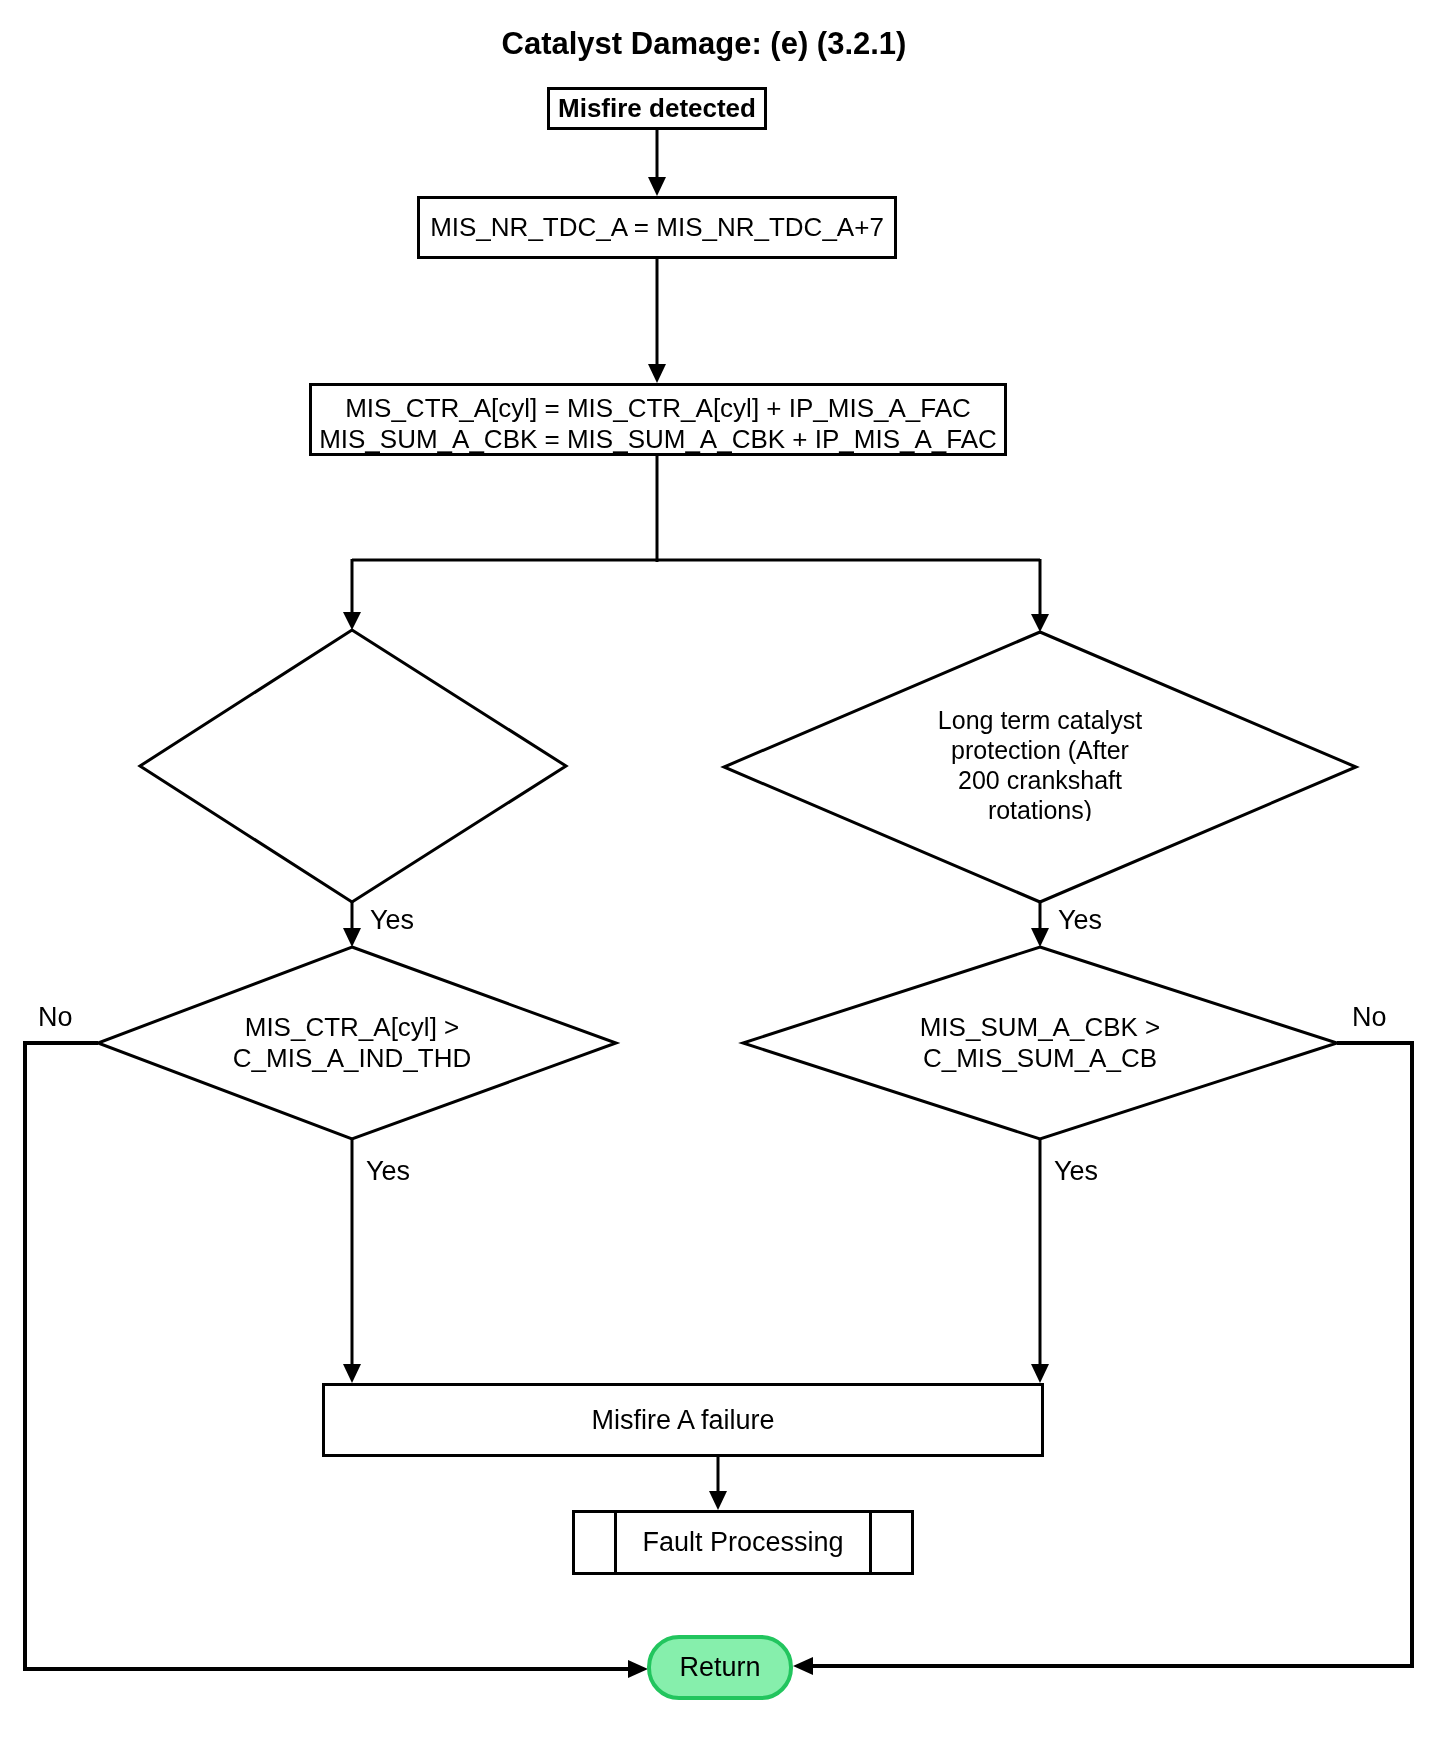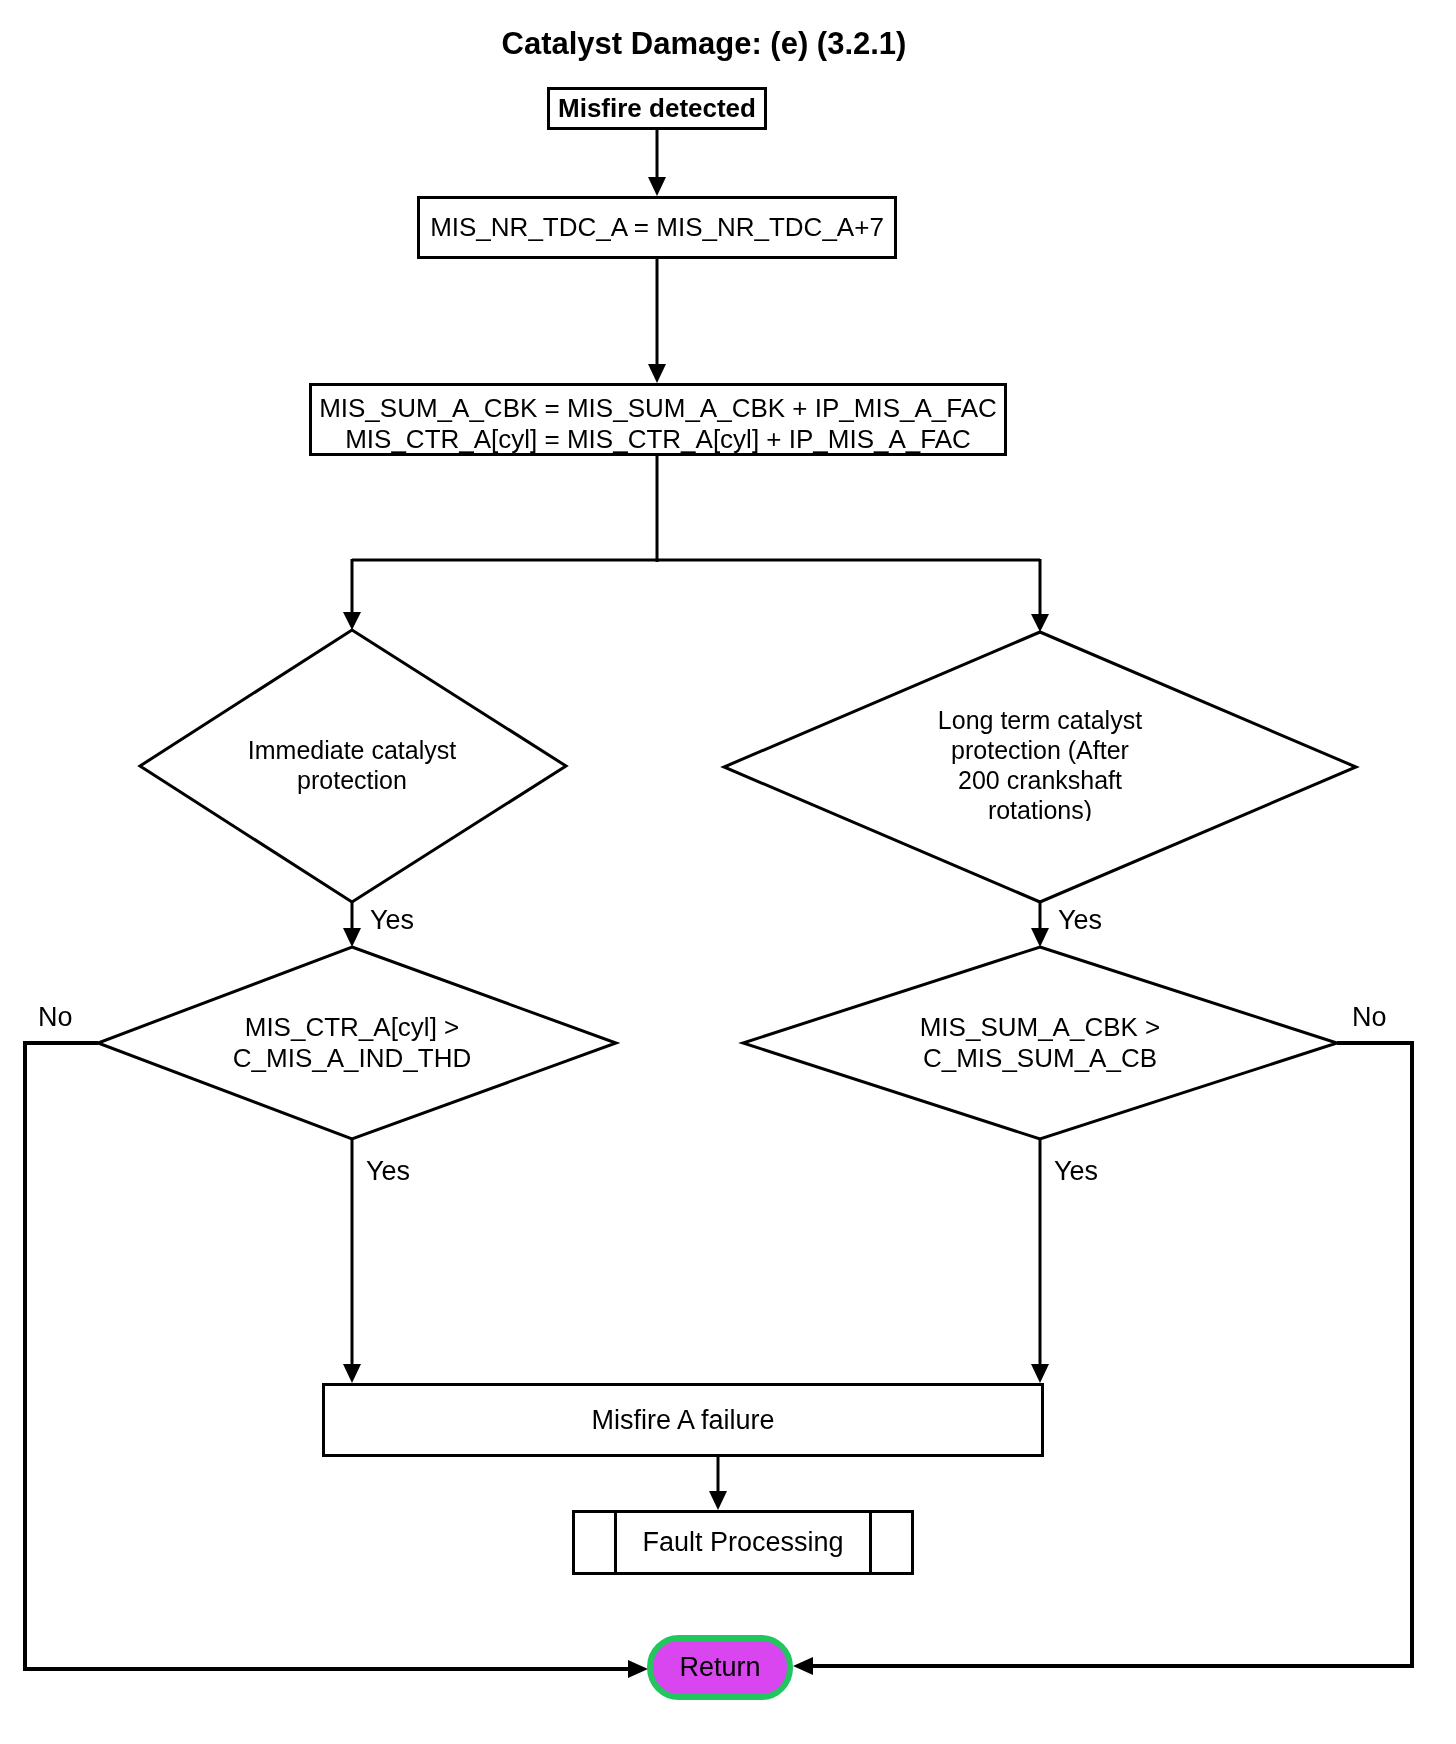--- a/index.html
+++ b/index.html
@@ -75,23 +75,23 @@
   .subroutine .sub-label {
     position: absolute;
     left: 42px; right: 42px; top: 0; bottom: 0;
     display: flex;
     align-items: center;
     justify-content: center;
     font-size: 27px;
   }
   .terminator {
     position: absolute;
-    border: 6px solid #22c55e;
+    border: 4px solid #22c55e;
     border-radius: 32px;
-    background: #d946ef;
+    background: #86efac;
     box-sizing: border-box;
     display: flex;
     align-items: center;
     justify-content: center;
     font-size: 27px;
   }
 </style>
 </head>
 <body>
 
@@ -147,29 +147,25 @@
   <div class="proc-box" style="left:547px; top:87px; width:220px; height:43px; font-size:26px;font-weight:bold;">
     <span>Misfire detected</span>
   </div>
 
   <div class="proc-box" style="left:417px; top:196px; width:480px; height:63px;">
     <span>MIS_NR_TDC_A = MIS_NR_TDC_A+7</span>
   </div>
 
   <div class="proc-box" style="left:309px; top:383px; width:698px; height:73px; align-items:flex-start;">
     <div class="multi-line" style="position:static; width:100%; padding-top:7px; height:63px;">
+      <div>MIS_CTR_A[cyl] = MIS_CTR_A[cyl] + IP_MIS_A_FAC</div>
       <div>MIS_SUM_A_CBK = MIS_SUM_A_CBK + IP_MIS_A_FAC</div>
-      <div>MIS_CTR_A[cyl] = MIS_CTR_A[cyl] + IP_MIS_A_FAC</div>
     </div>
   </div>
 
-  <div class="diamond-text" style="left:227px; top:735px; width:250px;">
-    <div>Immediate catalyst</div>
-    <div>protection</div>
-  </div>
 
   <div class="diamond-text" style="left:890px; top:705px; width:300px; height:116px;">
     <div>Long term catalyst</div>
     <div>protection (After</div>
     <div>200 crankshaft</div>
     <div>rotations)</div>
   </div>
 
   <div class="diamond-text" style="left:212px; top:1012px; width:280px; font-size:26px; line-height:31px;">
     <div>MIS_CTR_A[cyl] &gt;</div>

